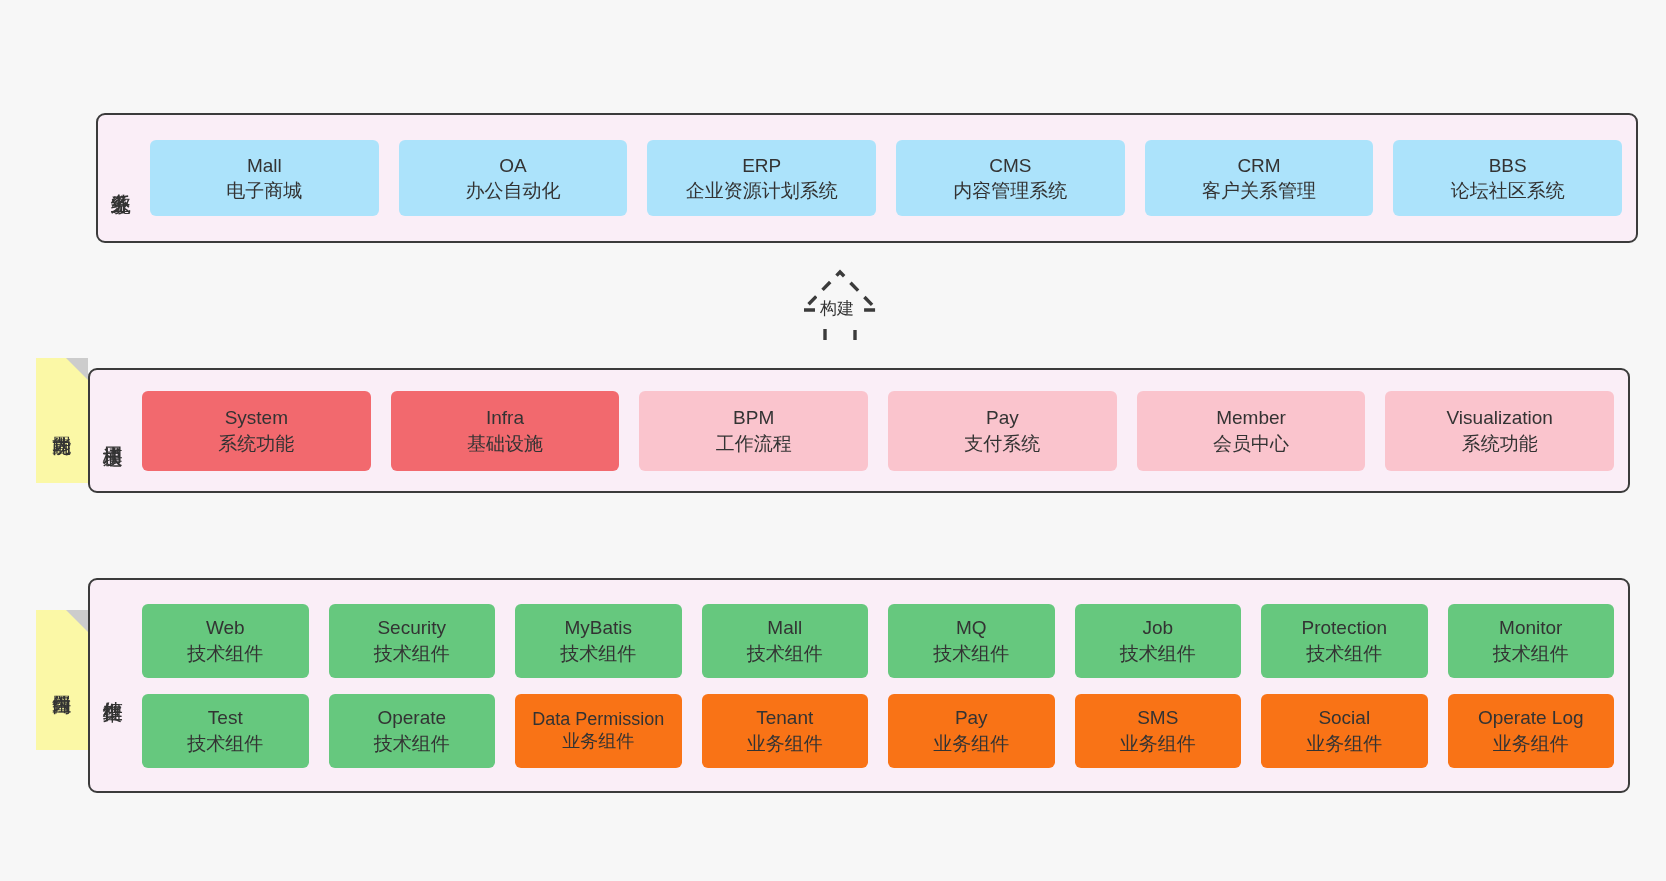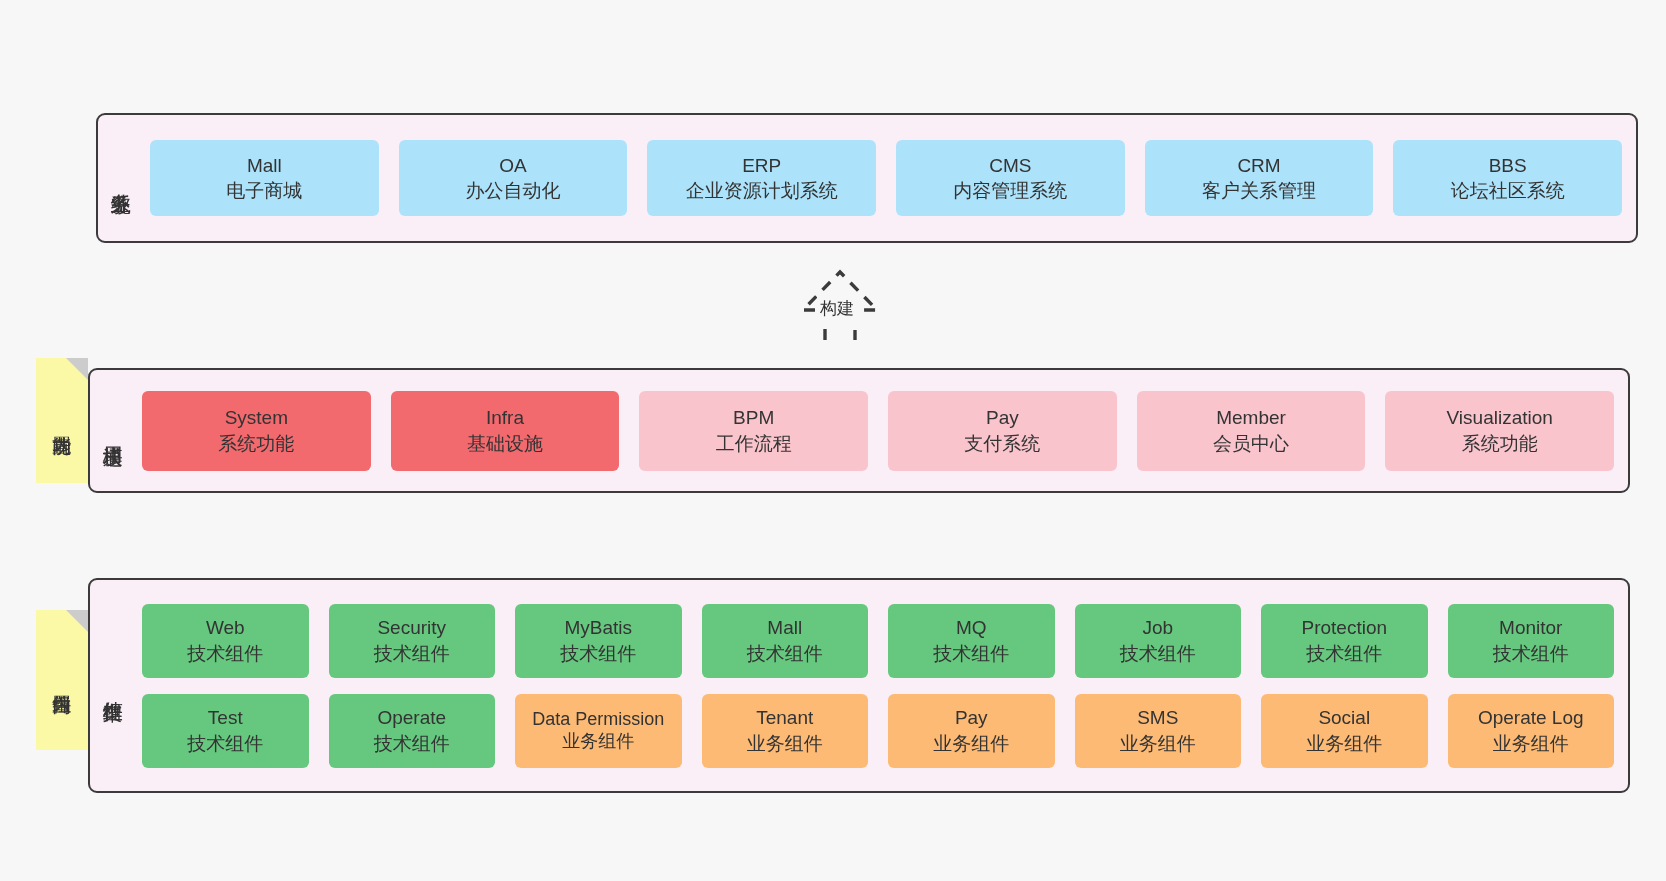--- a/index.html
+++ b/index.html
@@ -66,21 +66,21 @@
     padding:4px 6px;
   }
   .node .l1{display:block;}
   .node .l2{display:block;}
 
   
   .c-blue      {background:#ace3fb;}
   .c-red       {background:#f2696e;}
   .c-pink      {background:#fac4cd;}
   .c-green     {background:#66c87e;}
-  .c-greenlight{background:#fdba74;}
+  .c-greenlight{background:#f97316;}
 
   
   .h-biz   {height:76px;}
   .h-mod   {height:80px;}
   .h-comp  {height:74px;}
 
   
   .sticky{
     position:absolute;
     background:#fbf8a6;

